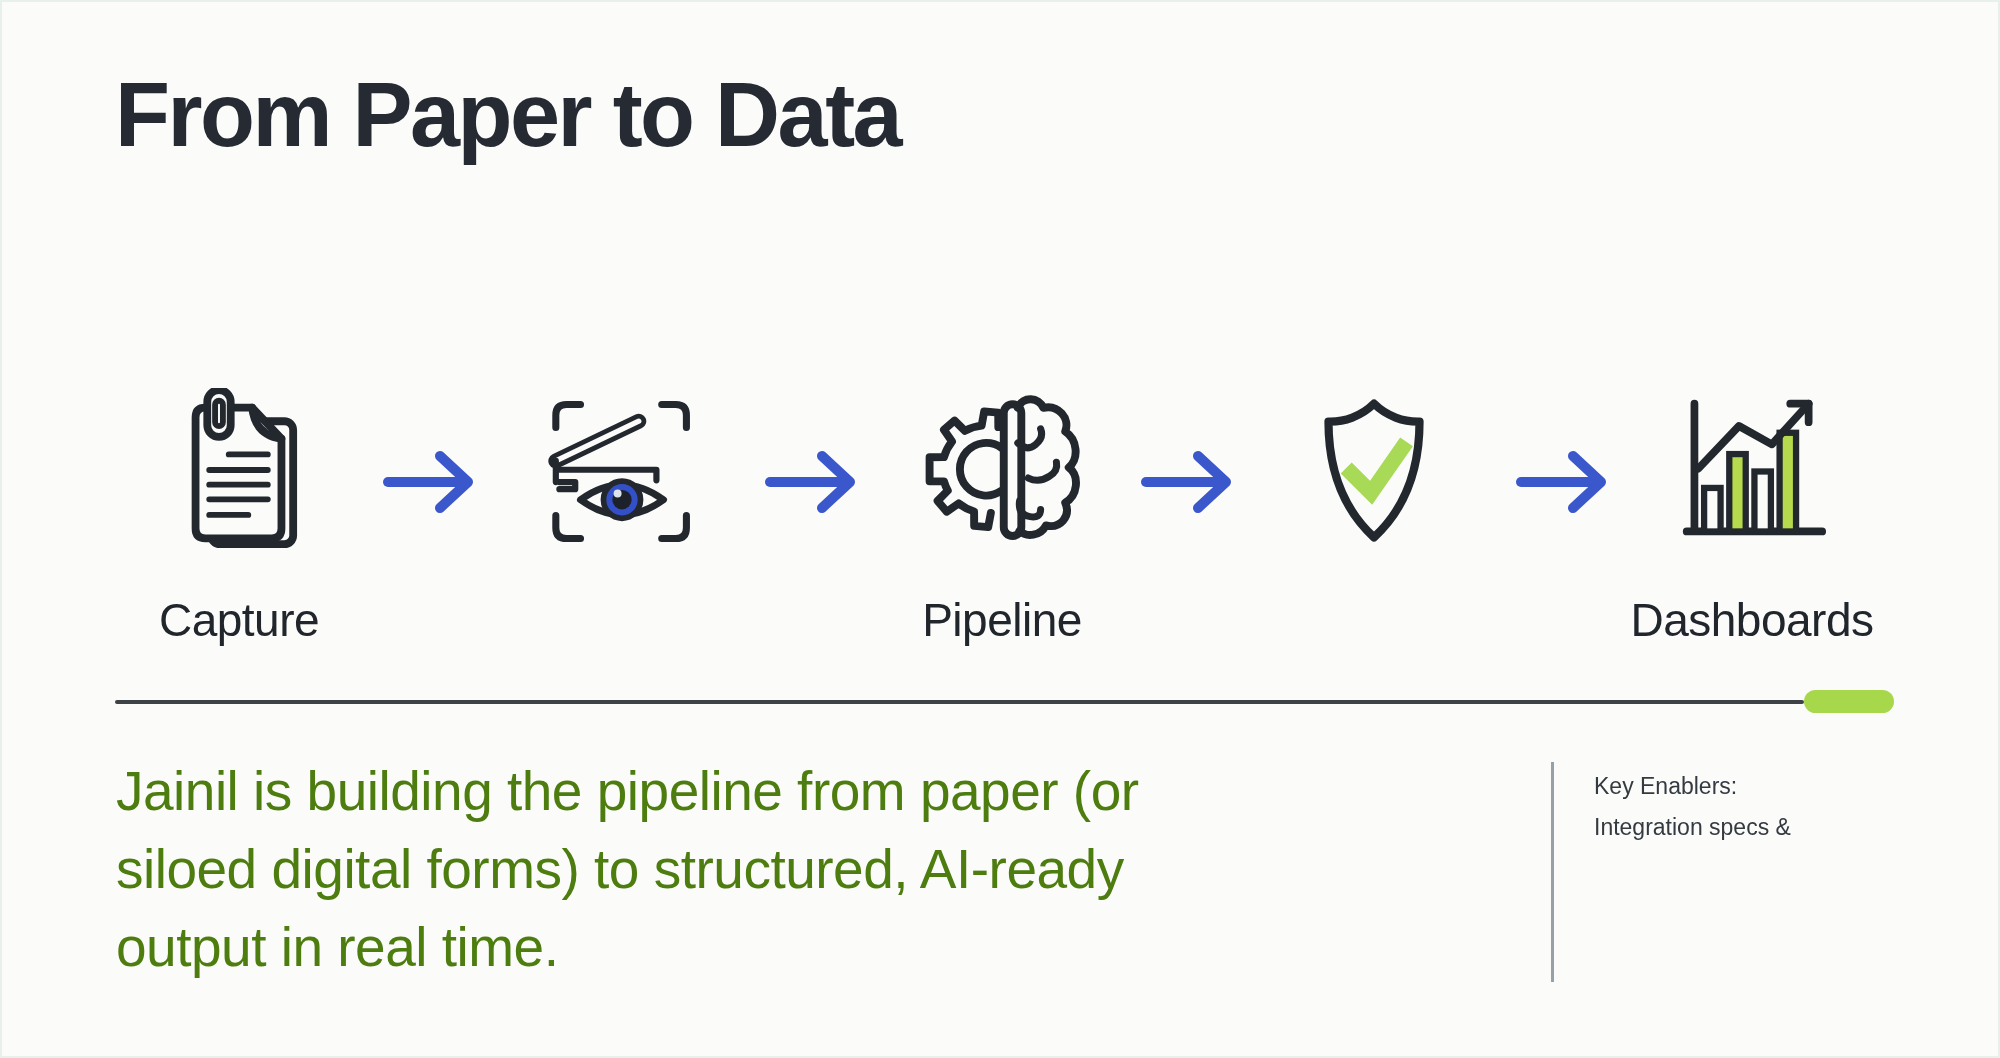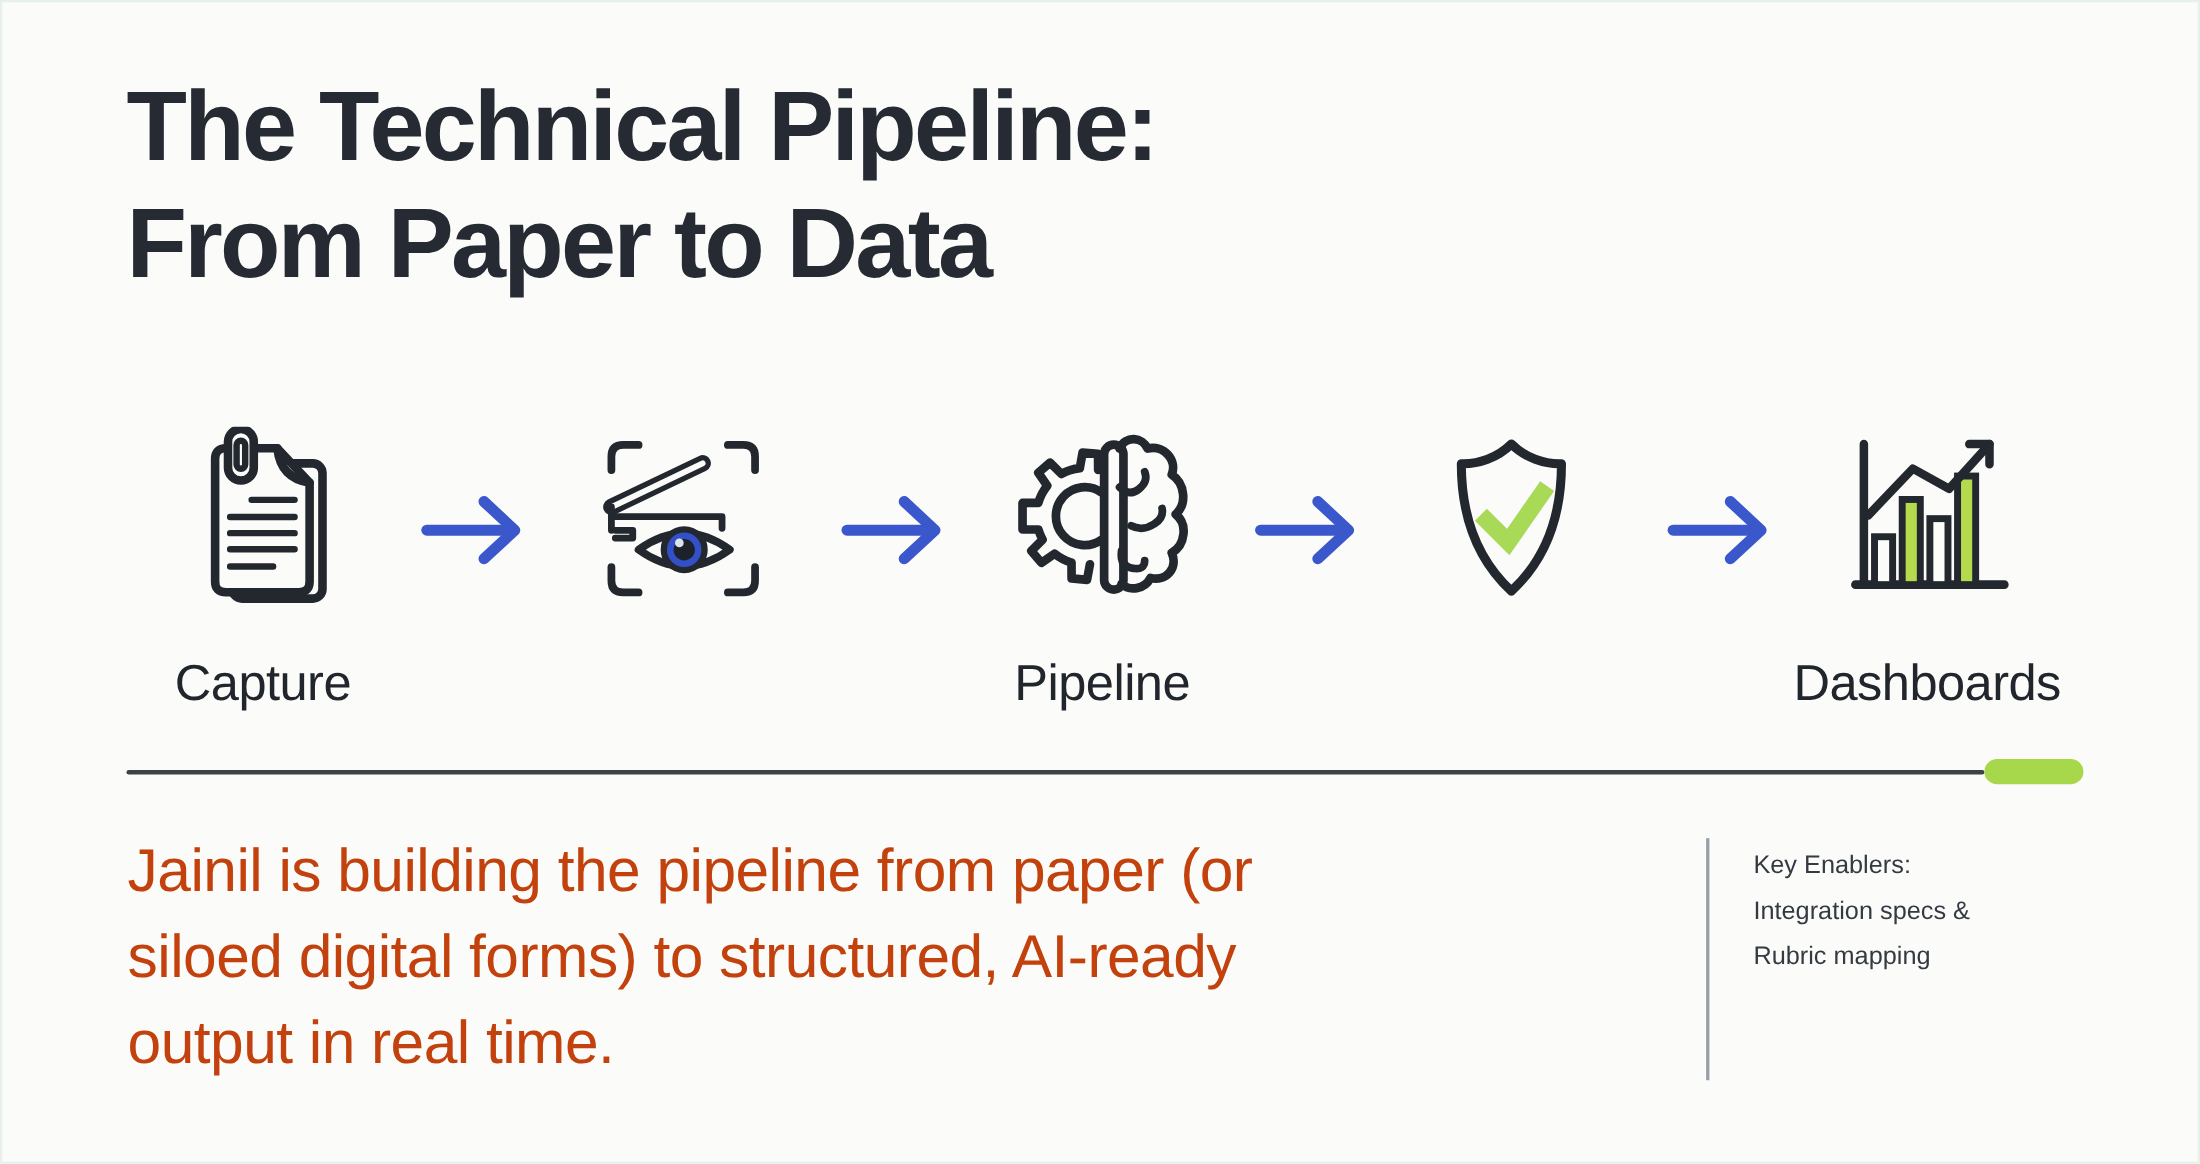--- a/index.html
+++ b/index.html
@@ -34,38 +34,37 @@
     position: absolute; left: 113px; top: 698px;
     width: 1689px; height: 4px; background: #3d4247; border-radius: 2px;
   }
   .rule-pill {
     position: absolute; left: 1802px; top: 688px;
     width: 90px; height: 23px; border-radius: 12px; background: #a7d84b;
   }
   .summary {
     position: absolute; left: 114px; top: 750px;
     font-size: 55px; line-height: 78px; letter-spacing: -0.5px;
-    color: #c2410c; white-space: nowrap;
+    color: #4d7c0f; white-space: nowrap;
   }
   .enablers-divider {
     position: absolute; left: 1549px; top: 760px;
     width: 3px; height: 220px; background: #97a0a6;
   }
   .enablers {
     position: absolute; left: 1592px; top: 764px;
     font-size: 23px; line-height: 41px; color: #343a41; white-space: nowrap;
   }
   svg .ink { stroke: #23282f; fill: none; stroke-linecap: round; stroke-linejoin: round; }
   svg .bgfill { fill: #fbfbf9; }
 </style>
 </head>
 <body>
 
 <div class="title">
-  <div>The Technical Pipeline:</div>
   <div>From Paper to Data</div>
 </div>
 
 <div class="stage" style="left:107px">
   <div class="icon-box">
     <svg width="122" height="166" viewBox="0 0 125 170">
       <rect class="ink" x="34" y="34" width="84" height="126" rx="9" stroke-width="8"></rect>
       <path class="ink bgfill" d="M76 20 H28 Q18 20 18 30 V144 Q18 154 28 154 H96 Q106 154 106 144 V52 Z" stroke-width="8"></path>
       <path class="ink" d="M76 20 Q79 48 106 52" stroke-width="8"></path>
       <rect class="ink bgfill" x="30" y="2" width="24" height="48" rx="12" stroke-width="8"></rect>
@@ -156,14 +155,13 @@
 <div class="summary">
   <div>Jainil is building the pipeline from paper (or</div>
   <div>siloed digital forms) to structured, AI-ready</div>
   <div>output in real time.</div>
 </div>
 
 <div class="enablers-divider"></div>
 <div class="enablers">
   <div>Key Enablers:</div>
   <div>Integration specs &amp;</div>
-  <div>Rubric mapping</div>
 </div>
 
 </body></html>

